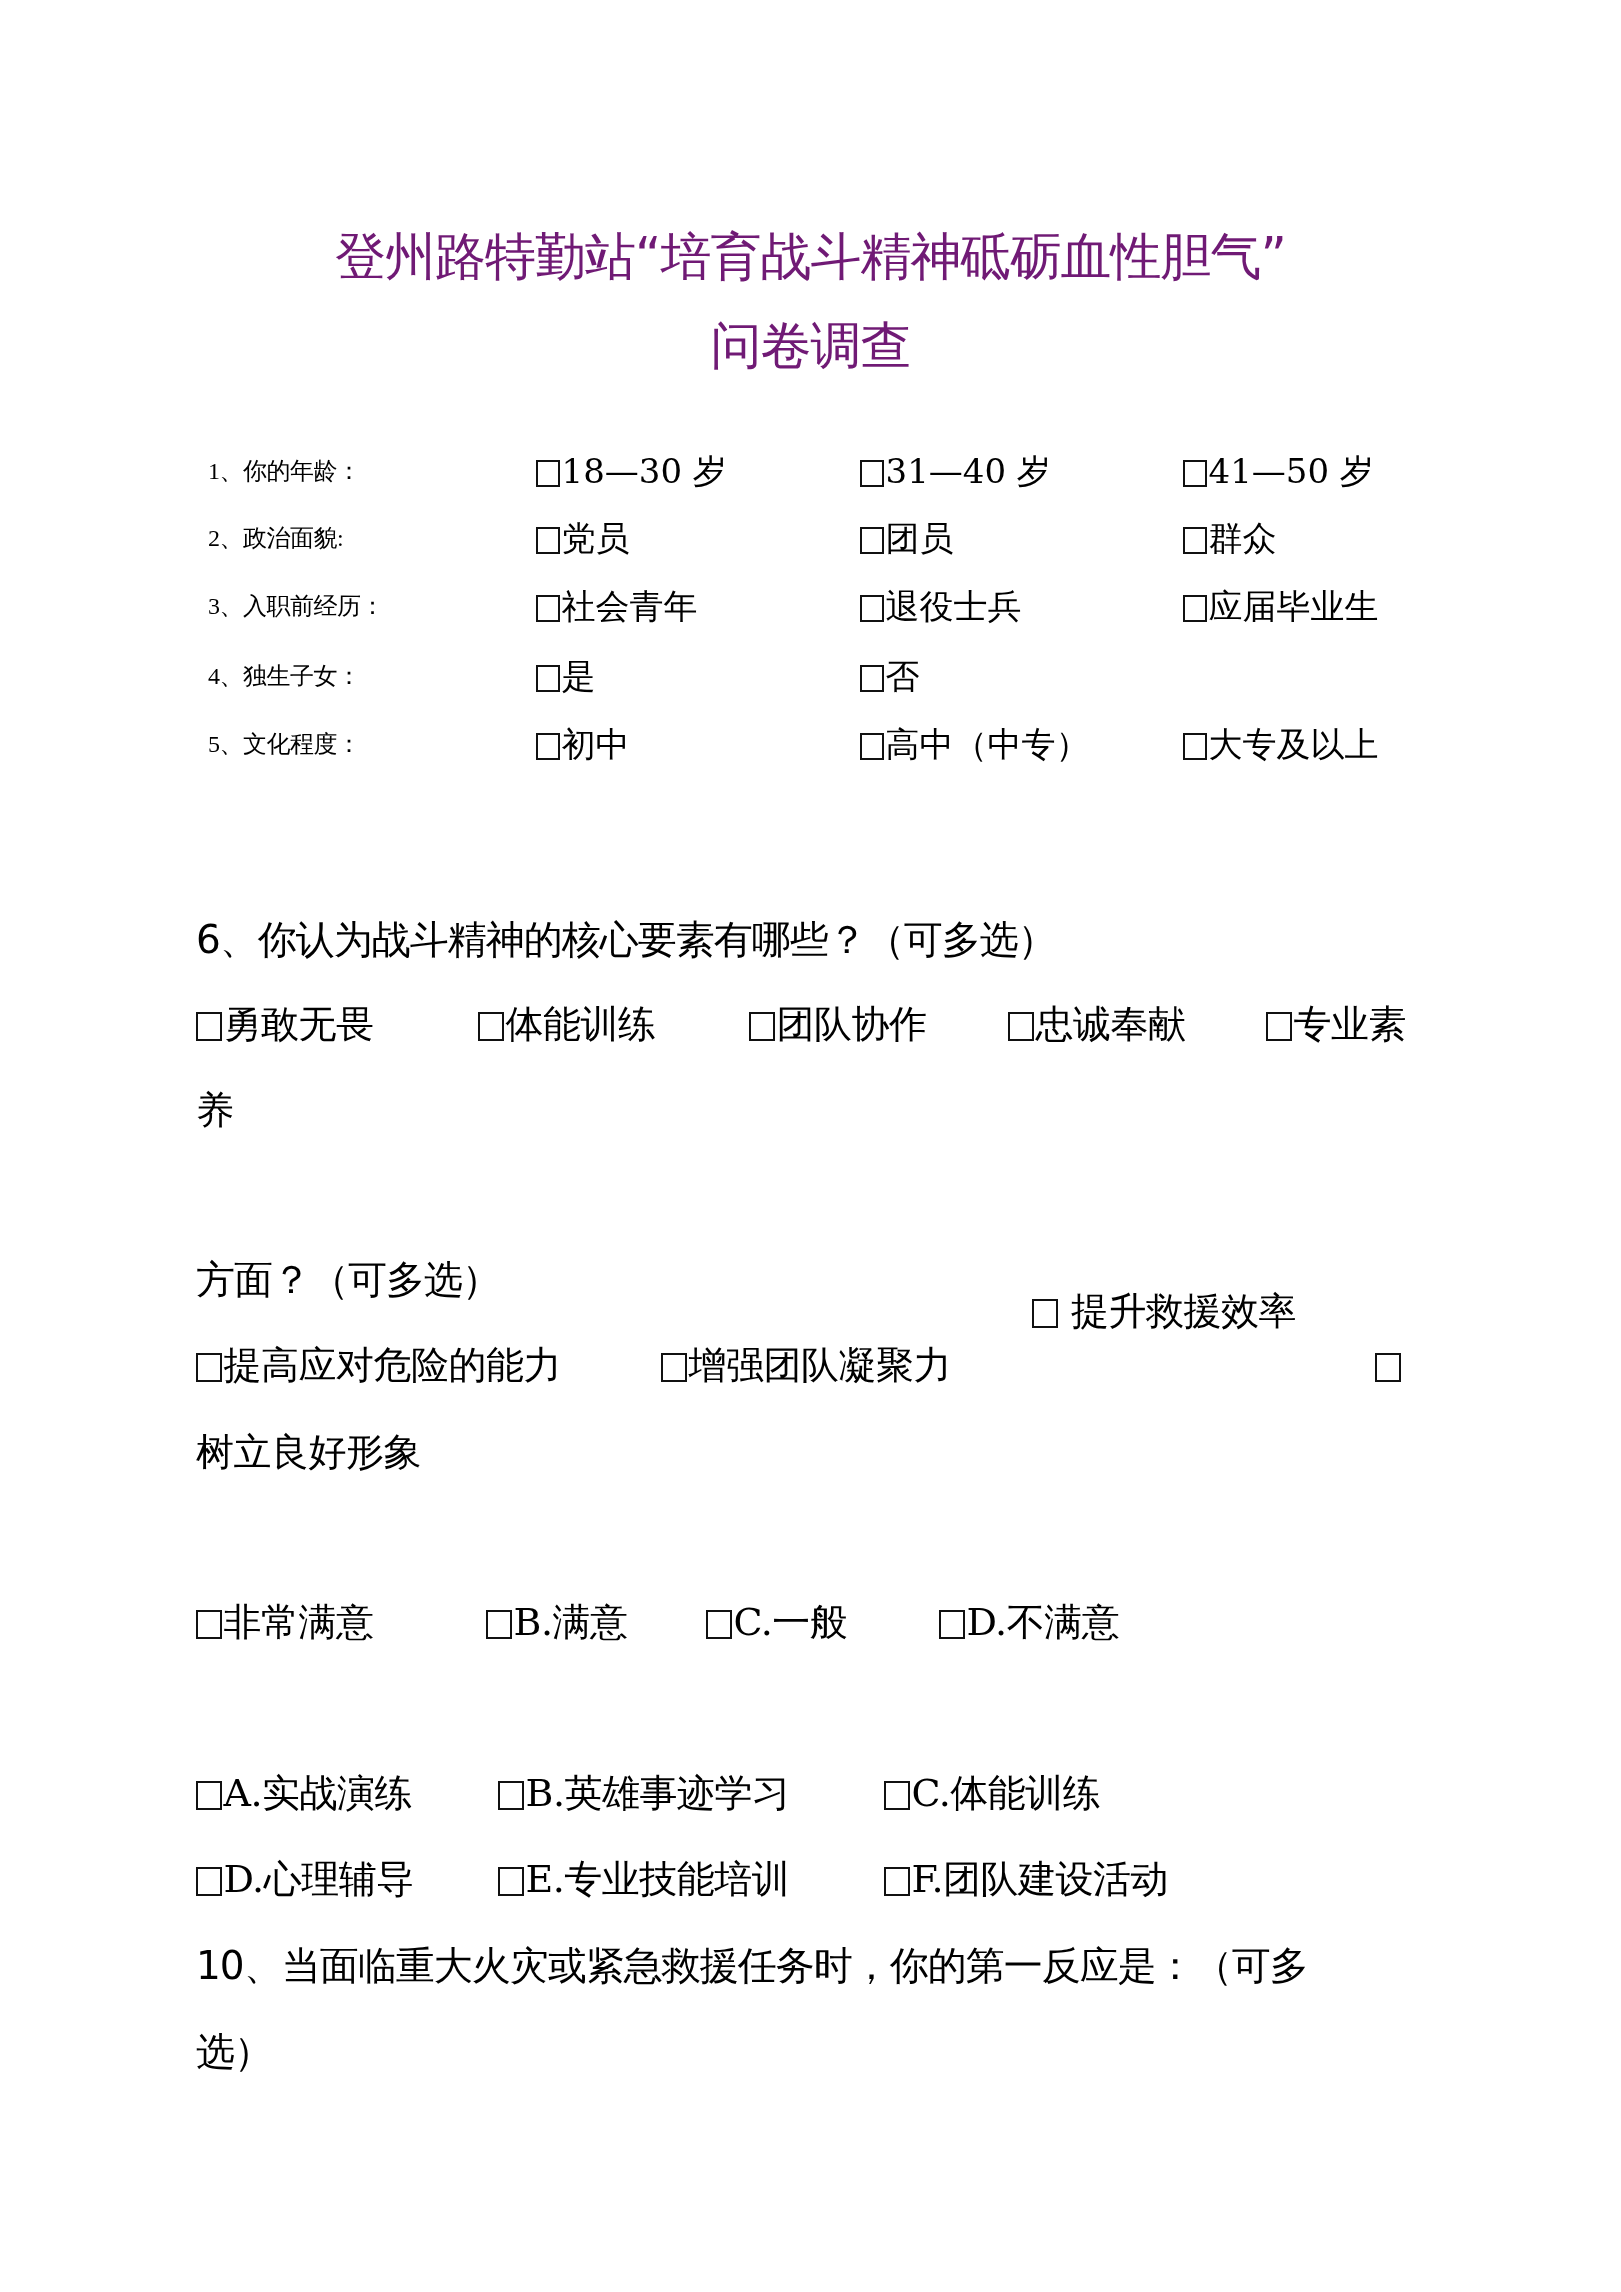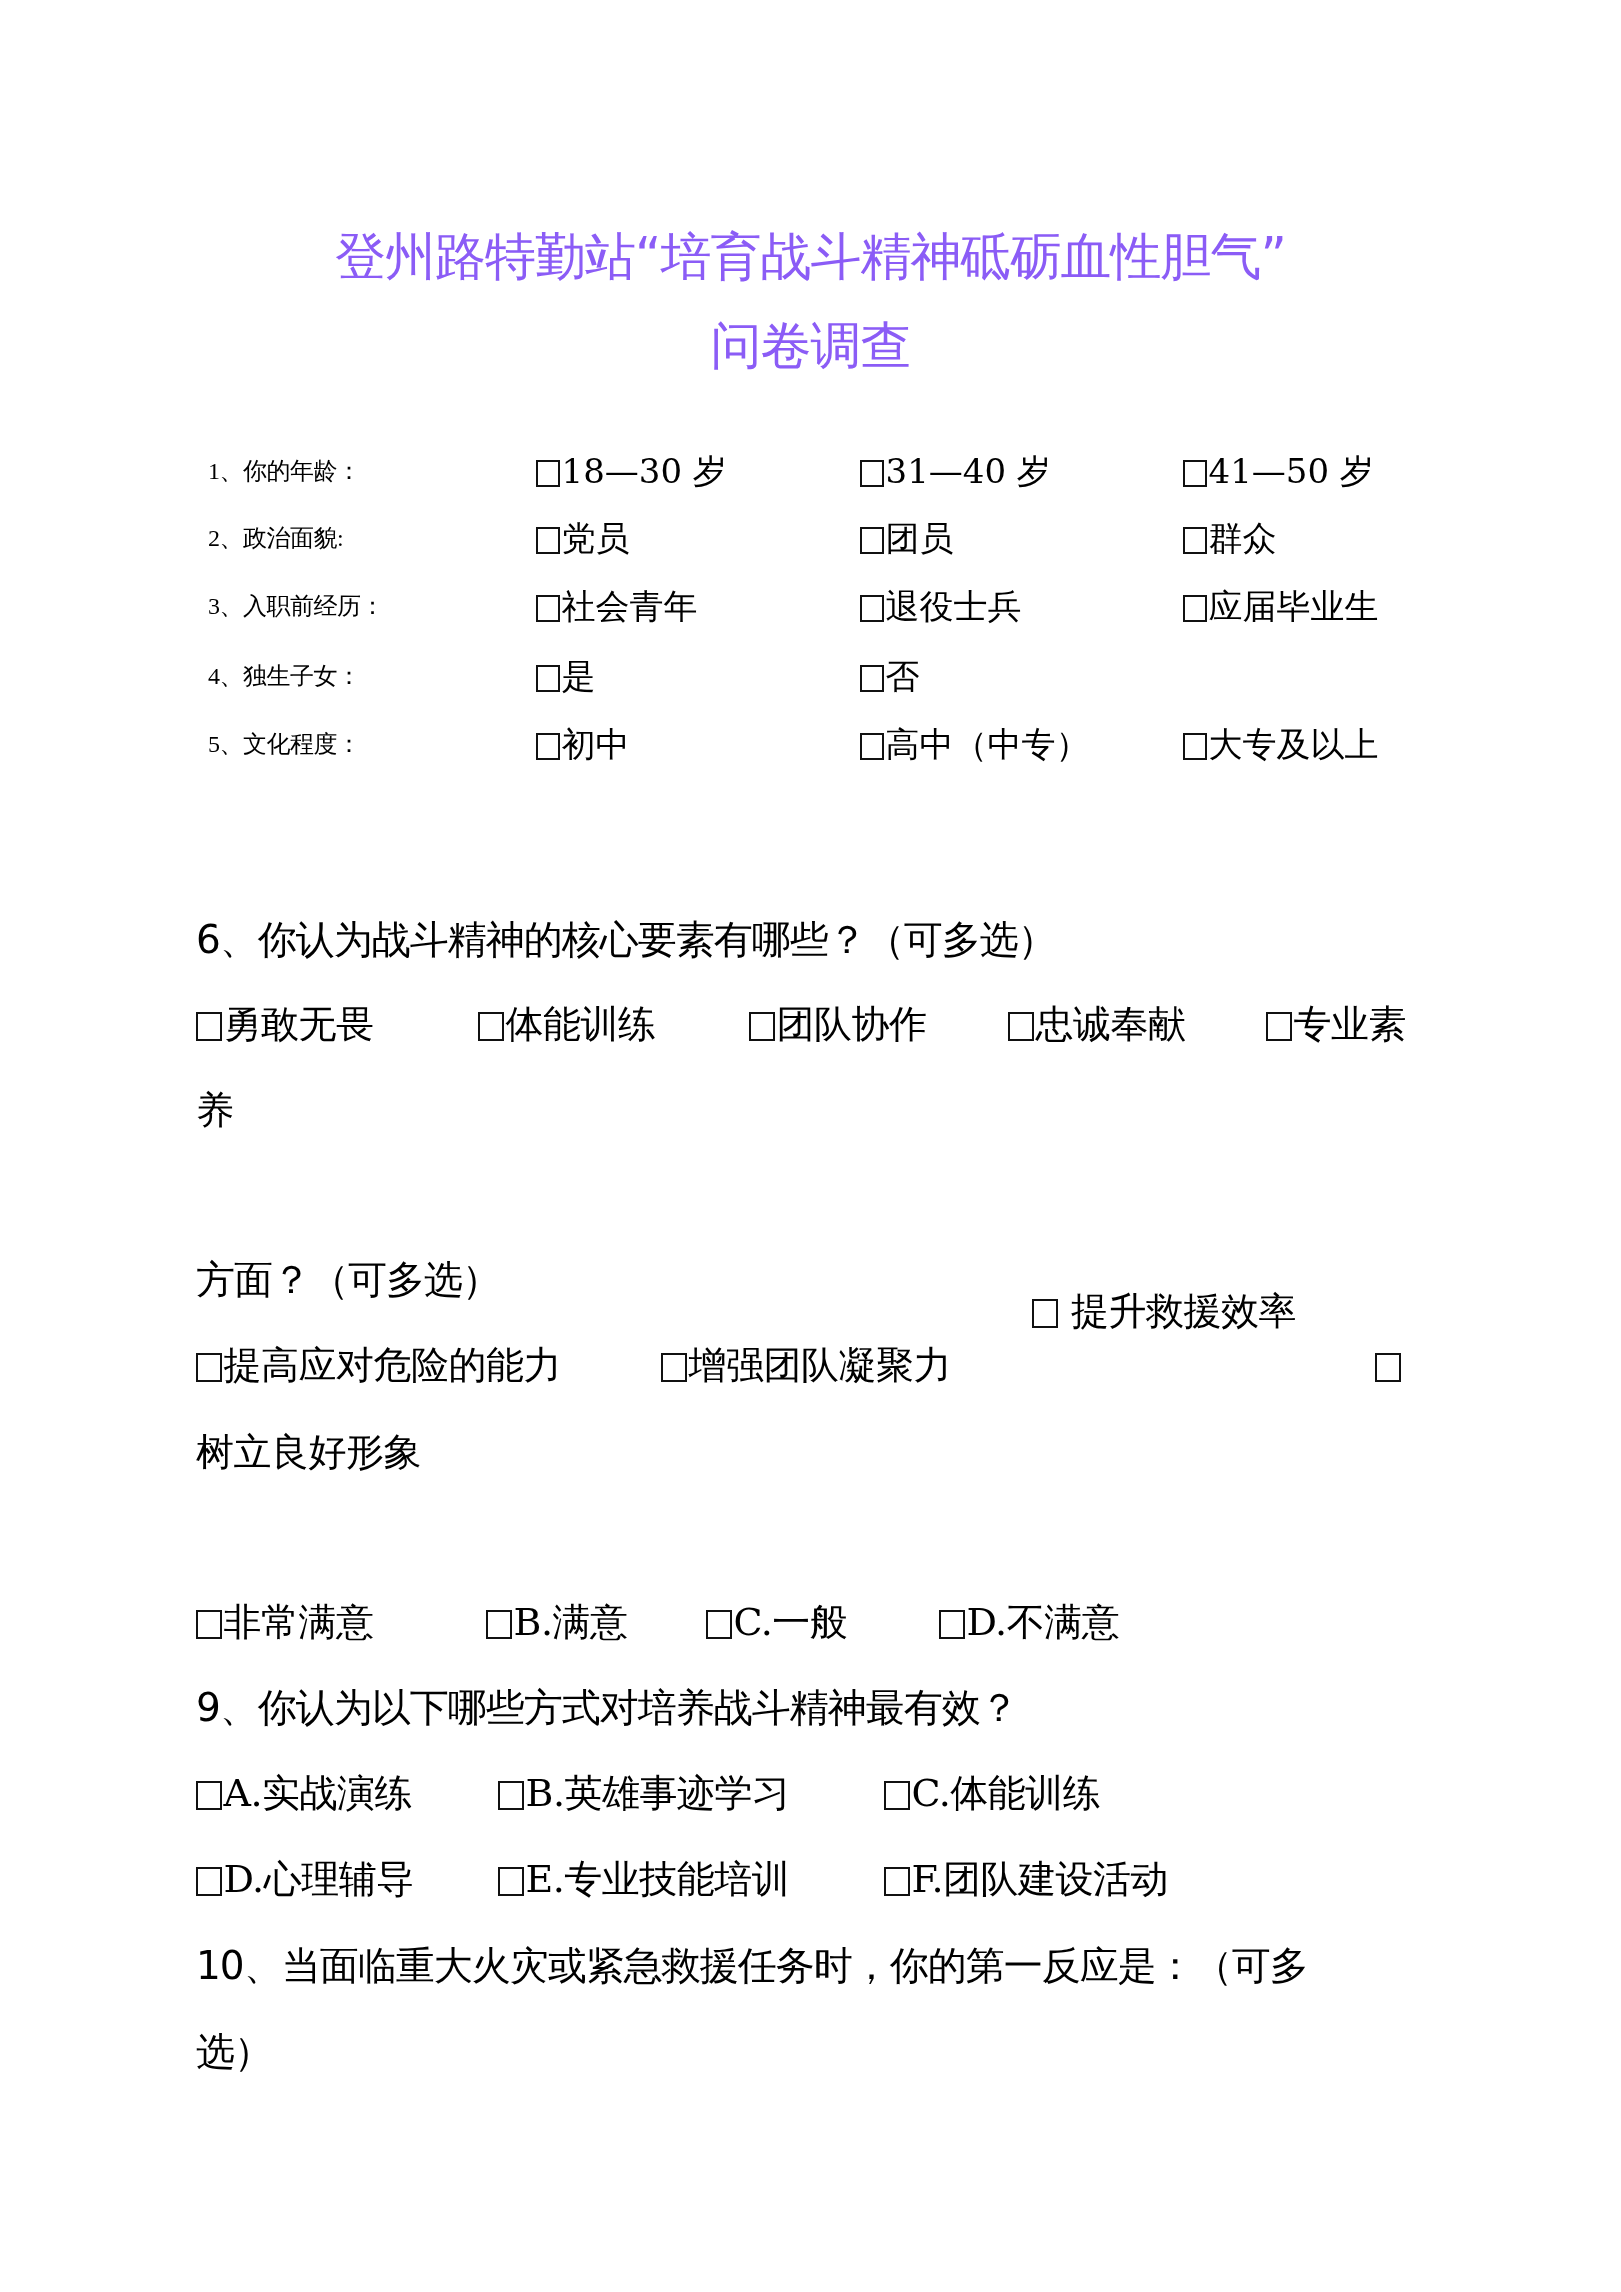--- a/index.html
+++ b/index.html
@@ -23,21 +23,21 @@
     }
     .title {
       position: absolute;
       left: 0;
       width: 1621px;
       text-align: center;
       font-family: "DejaVu Sans", "Liberation Sans", sans-serif;
       font-size: 51px;
       line-height: 59px;
       letter-spacing: -1px;
-      color: #8b5cf6;
+      color: #701a75;
     }
     .title.l1 { top: 227px; }
     .title.l2 { top: 316px; }
 
     .line {
       position: absolute;
       left: 196px;
       height: 55px;
       line-height: 55px;
       white-space: nowrap;
@@ -136,21 +136,20 @@
   <div class="opt-item" style="left:661px;top:1338px"><span class="cb"></span><span>增强团队凝聚力</span></div>
   <div class="opt-item" style="left:1032px;top:1284px"><span class="cb"></span><span> 提升救援效率</span></div>
   <div class="opt-item" style="left:1375px;top:1338px"><span class="cb"></span><span></span></div>
   <div class="opt-item" style="left:196px;top:1425px">树立良好形象</div>
 
   <div class="opt-item" style="left:196px;top:1595px"><span class="cb"></span><span>非常满意</span></div>
   <div class="opt-item" style="left:486px;top:1595px"><span class="cb"></span><span>B.满意</span></div>
   <div class="opt-item" style="left:706px;top:1595px"><span class="cb"></span><span>C.一般</span></div>
   <div class="opt-item" style="left:939px;top:1595px"><span class="cb"></span><span>D.不满意</span></div>
 
-  <div class="line q" style="top:1680px">9、你认为以下哪些方式对培养战斗精神最有效？</div>
   <div class="opt-item" style="left:196px;top:1766px"><span class="cb"></span><span>A.实战演练</span></div>
   <div class="opt-item" style="left:498px;top:1766px"><span class="cb"></span><span>B.英雄事迹学习</span></div>
   <div class="opt-item" style="left:884px;top:1766px"><span class="cb"></span><span>C.体能训练</span></div>
   <div class="opt-item" style="left:196px;top:1852px"><span class="cb"></span><span>D.心理辅导</span></div>
   <div class="opt-item" style="left:498px;top:1852px"><span class="cb"></span><span>E.专业技能培训</span></div>
   <div class="opt-item" style="left:884px;top:1852px"><span class="cb"></span><span>F.团队建设活动</span></div>
 
   <div class="line q" style="top:1938px">10、当面临重大火灾或紧急救援任务时，你的第一反应是：（可多</div>
   <div class="line q" style="top:2024px">选）</div>
 

